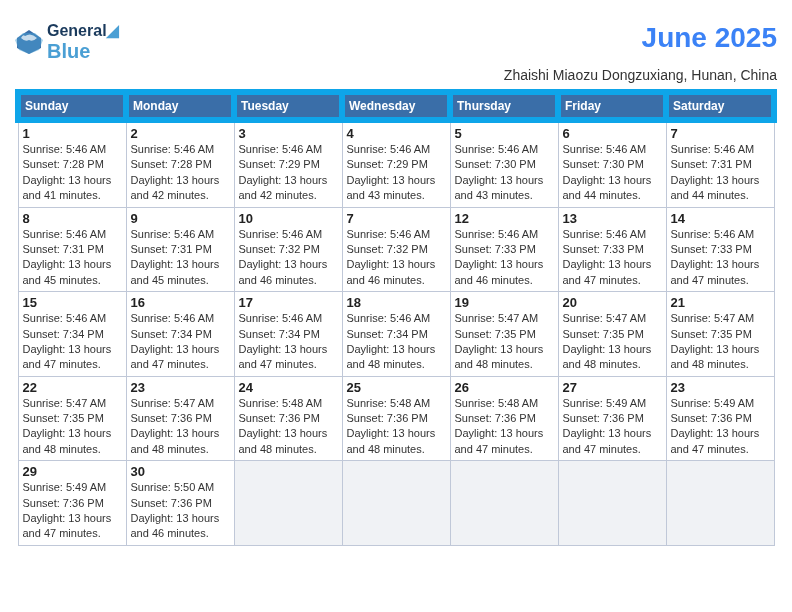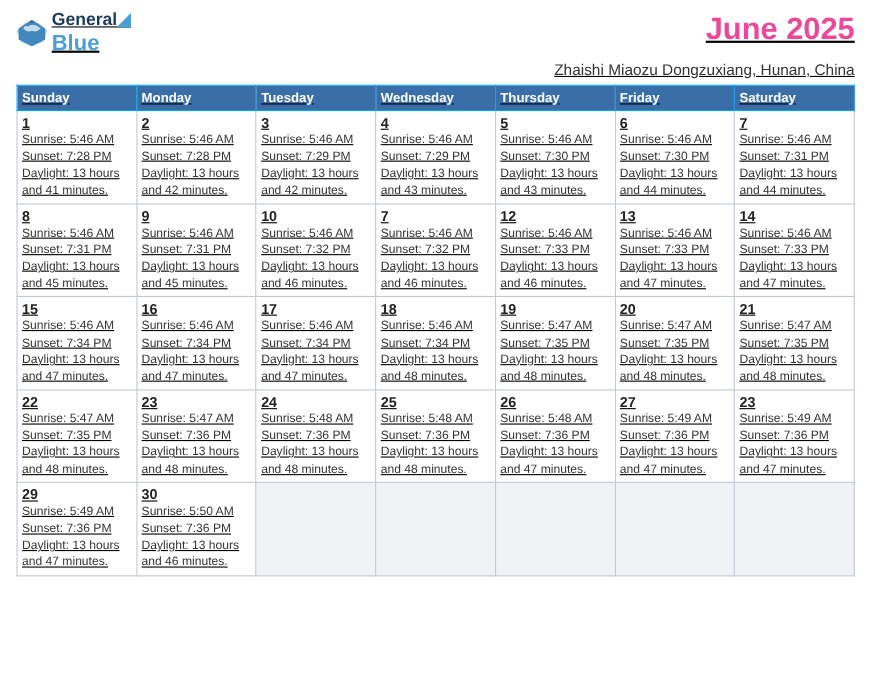--- a/index.html
+++ b/index.html
@@ -6,22 +6,21 @@
     body {
       width: 792px;
       height: 612px;
       font-family: Arial, sans-serif;
       background: #fff;
       overflow: hidden;
     }
     .page {
       width: 792px;
       height: 436px;
-      padding: 10px 15px;
-      text-decoration: underline;
+      padding: 22px 15px;
     }
     .header {
       display: flex;
       justify-content: space-between;
       align-items: flex-start;
       margin-bottom: 6px;
     }
     .logo {
       display: flex;
       align-items: center;
@@ -30,40 +29,40 @@
       width: 28px;
       height: 28px;
       margin-right: 4px;
     }
     .title-block {
       text-align: right;
     }
     .month-title {
       font-size: 28px;
       font-weight: bold;
-      color: #ec4899;
+      color: #3b82f6;
     }
     .location-title {
       font-size: 14px;
       color: #333;
       margin-top: 13px;
     }
     .calendar {
       width: 100%;
       border-collapse: collapse;
       table-layout: fixed;
     }
     .calendar th {
       background-color: #3a6ea8;
       color: #fff;
       font-size: 12px;
       font-weight: bold;
       padding: 4px 4px;
       text-align: left;
-      border: 1px solid #0ea5e9;
+      border: 6px solid #0ea5e9;
     }
     .calendar td {
       border: 1px solid #c0c8d8;
       vertical-align: top;
       padding: 3px 4px;
       font-size: 9.5px;
       color: #222;
       height: 80px;
       background: #fff;
     }

